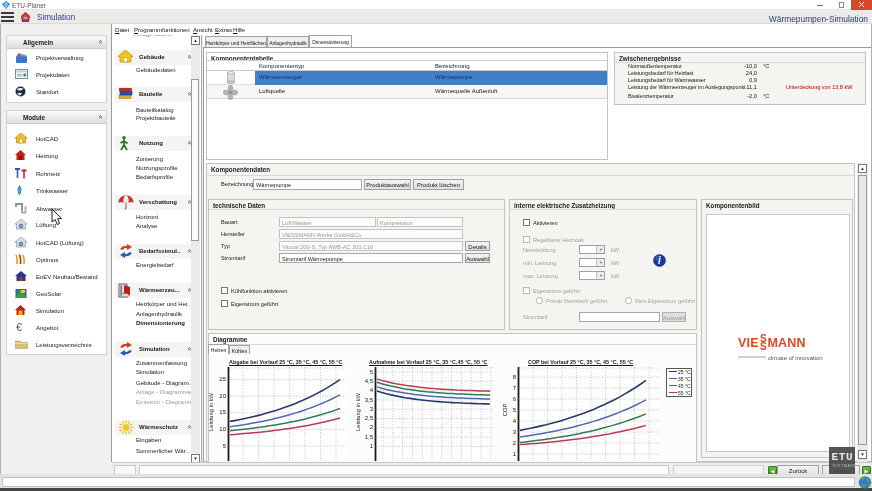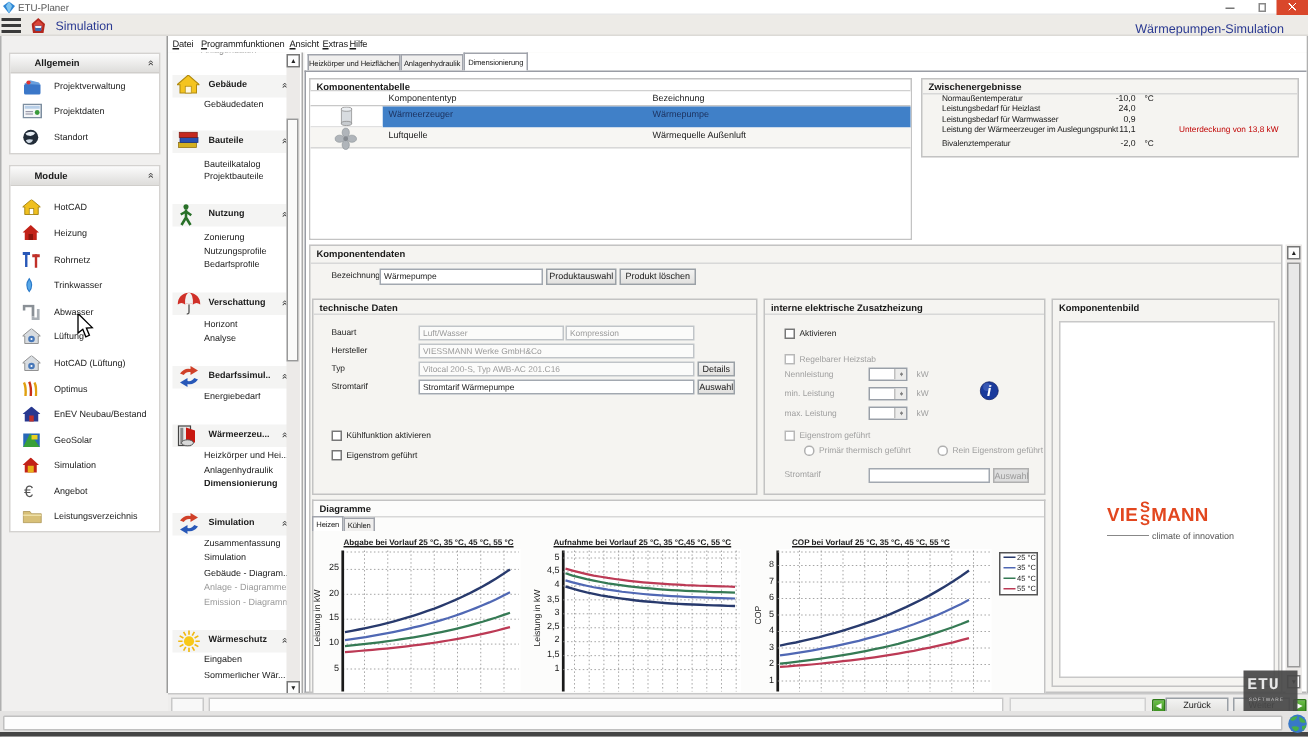--- a/index.html
+++ b/index.html
@@ -9,21 +9,21 @@
 #closebtn{position:absolute;right:0;top:0;width:21px;height:9.5px;background:#d9472b}
 #closebtn:after{content:"";position:absolute;left:8px;top:2px;width:5px;height:5px;background:
  linear-gradient(45deg,transparent 44%,#fff 44%,#fff 56%,transparent 56%),
  linear-gradient(-45deg,transparent 44%,#fff 44%,#fff 56%,transparent 56%)}
 #minbtn{position:absolute;right:49px;top:4.5px;width:6px;height:1px;background:#777}
 #maxbtn{position:absolute;right:28px;top:2px;width:5.5px;height:5.5px;border:1px solid #888;background:#fff}
 
 #toolbar{left:0;top:10px;width:872px;height:14px;background:#edebe7;border-bottom:1px solid #dcdad6}
 .hbar{position:absolute;left:1px;width:12.5px;height:2.4px;background:#3a3a3a}
 #simtitle{position:absolute;left:37px;top:3px;font-size:8.2px;color:#2b3a92}
-#wpsim{position:absolute;right:16px;top:3.5px;font-size:8.4px;color:#2b3a92}
+#wpsim{position:absolute;right:4px;top:3.5px;font-size:8.4px;color:#2b3a92}
 
 #mainframe{left:0;top:24px;width:872px;height:467px;background:#f1f0ef;border-left:1px solid #b0b0b0;border-right:1px solid #b0b0b0}
 #vsep{left:111px;top:24px;width:1px;height:438px;background:#9a9a9a}
 
 .panel{position:absolute;left:6px;width:101px;background:#fff;border:1px solid #d4d2d0}
 .phead{position:relative;height:13px;background:linear-gradient(#fbfbfb,#dedddb);border-bottom:1px solid #d0cecb}
 .phead .pt{position:absolute;left:16px;top:3px;font-weight:bold;font-size:6.3px}
 .phead .chev{position:absolute;right:4px;top:3px}
 .chev{display:inline-block;transform:rotate(90deg);font-size:7px;color:#333;line-height:6px}
 .sit{position:absolute;left:0;width:100px;height:13px}
@@ -85,21 +85,21 @@
 .spin .d{bottom:1.8px;border-top:2.2px solid #808080}
 
 .ctitle{position:absolute;font-weight:bold;font-size:5.4px;text-decoration:underline;white-space:nowrap}
 .tick{position:absolute;font-size:6px;text-align:right;width:14px}
 
 #botbar{left:112px;top:462px;width:760px;height:15px;background:#eeedec;border-top:1px solid #c8c8c8}
 #statusbar{left:0;top:474px;width:872px;height:17px;background:#e4e3e2}
 #statusfield{position:absolute;left:2px;top:3px;width:853px;height:10px;background:#fdfdfd;border:1px solid #c0c0c0;border-radius:1px}
 #darkstrip{position:absolute;left:0;top:14px;width:872px;height:3px;background:#454545}
 .greenbtn{position:absolute;width:9px;height:9px;background:linear-gradient(#6cc04a,#3f9222);border:1px solid #2e7a18;border-radius:1px;color:#fff;font-size:5px;text-align:center;line-height:8.5px}
-#etulogo{position:absolute;left:829px;top:447px;width:36px;height:27px;background:rgba(72,72,72,0.93);z-index:9}
+#etulogo{position:absolute;left:829px;top:447px;width:26px;height:27px;background:rgba(72,72,72,0.93);z-index:9}
 #etulogo .e1{position:absolute;left:2.5px;top:4px;font-size:11px;color:#e8e8e8;letter-spacing:0.6px;font-weight:bold;font-family:"Liberation Mono",monospace}
 #etulogo .e2{position:absolute;left:3.5px;top:17px;font-size:3.2px;color:#c8c8c8;letter-spacing:0.7px}
 </style></head><body>
 
 <div class="abs" id="title">
     <span style="position:absolute;left:2px;top:1px"><svg width="8" height="8" viewBox="0 0 8 8">
         <polygon points="4,0 8,3 4,8 0,3" fill="#2e86d4"></polygon>
         <polygon points="4,0 6,3 4,8 2,3" fill="#7ec3f0"></polygon>
       </svg></span>
     <span class="t">ETU-Planer</span>

